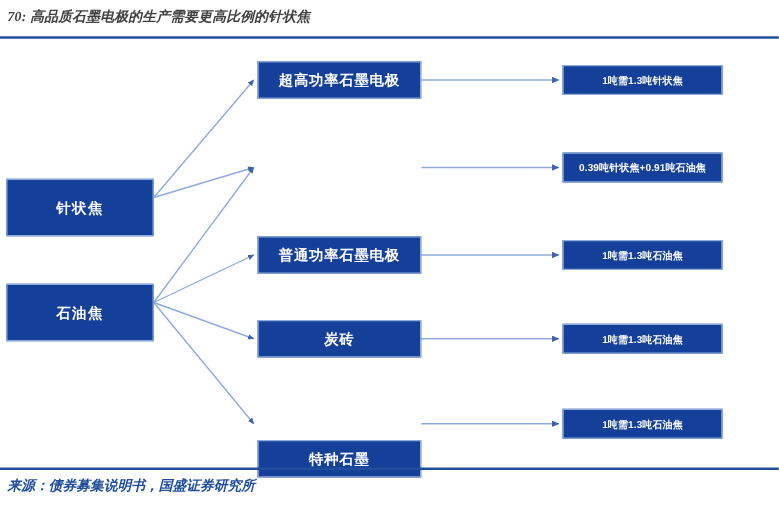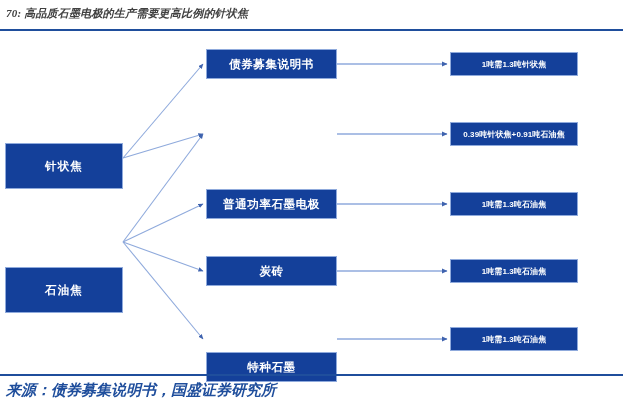--- a/index.html
+++ b/index.html
@@ -48,21 +48,21 @@
     left: 0px;
     top: 374px;
     width: 623px;
     height: 2px;
     background: #1F4E9C;
   }
   #footer-source {
     position: absolute;
     left: 6px;
     top: 381px;
-    font-size: 15px;
+    font-size: 11px;
     font-style: italic;
     font-weight: bold;
     color: #1F4E9C;
     white-space: nowrap;
   }
 
   
   #connector-layer {
     position: absolute;
     left: 0;
@@ -139,23 +139,23 @@
     <line x1="123" y1="242" x2="203" y2="339" stroke="#8FAADC" stroke-width="1.1" marker-end="url(#arrowhead)"></line>
 
     <line x1="337" y1="64" x2="447" y2="64" stroke="#8FAADC" stroke-width="1.3" marker-end="url(#arrowhead)"></line>
     <line x1="337" y1="134" x2="447" y2="134" stroke="#8FAADC" stroke-width="1.3" marker-end="url(#arrowhead)"></line>
     <line x1="337" y1="204" x2="447" y2="204" stroke="#8FAADC" stroke-width="1.3" marker-end="url(#arrowhead)"></line>
     <line x1="337" y1="271" x2="447" y2="271" stroke="#8FAADC" stroke-width="1.3" marker-end="url(#arrowhead)"></line>
     <line x1="337" y1="339" x2="447" y2="339" stroke="#8FAADC" stroke-width="1.3" marker-end="url(#arrowhead)"></line>
   </svg>
 
   <div class="node-box node-source" style="top:143px;">针状焦</div>
-  <div class="node-box node-source" style="top:227px;margin-top:40px;">石油焦</div>
+  <div class="node-box node-source" style="top:227px;">石油焦</div>
 
-  <div class="node-box node-product" style="top:49px;">债券募集说明书</div>
+  <div class="node-box node-product" style="top:49px;">超高功率石墨电极</div>
   <div class="node-box node-product" style="top:189px;">普通功率石墨电极</div>
   <div class="node-box node-product" style="top:256px;">炭砖</div>
   <div class="node-box node-product" style="top:324px;margin-top:28px;">特种石墨</div>
 
   <div class="node-box node-ratio" style="top:52px;">1吨需1.3吨针状焦</div>
   <div class="node-box node-ratio" style="top:122px;">0.39吨针状焦+0.91吨石油焦</div>
   <div class="node-box node-ratio" style="top:192px;">1吨需1.3吨石油焦</div>
   <div class="node-box node-ratio" style="top:259px;">1吨需1.3吨石油焦</div>
   <div class="node-box node-ratio" style="top:327px;">1吨需1.3吨石油焦</div>
 

